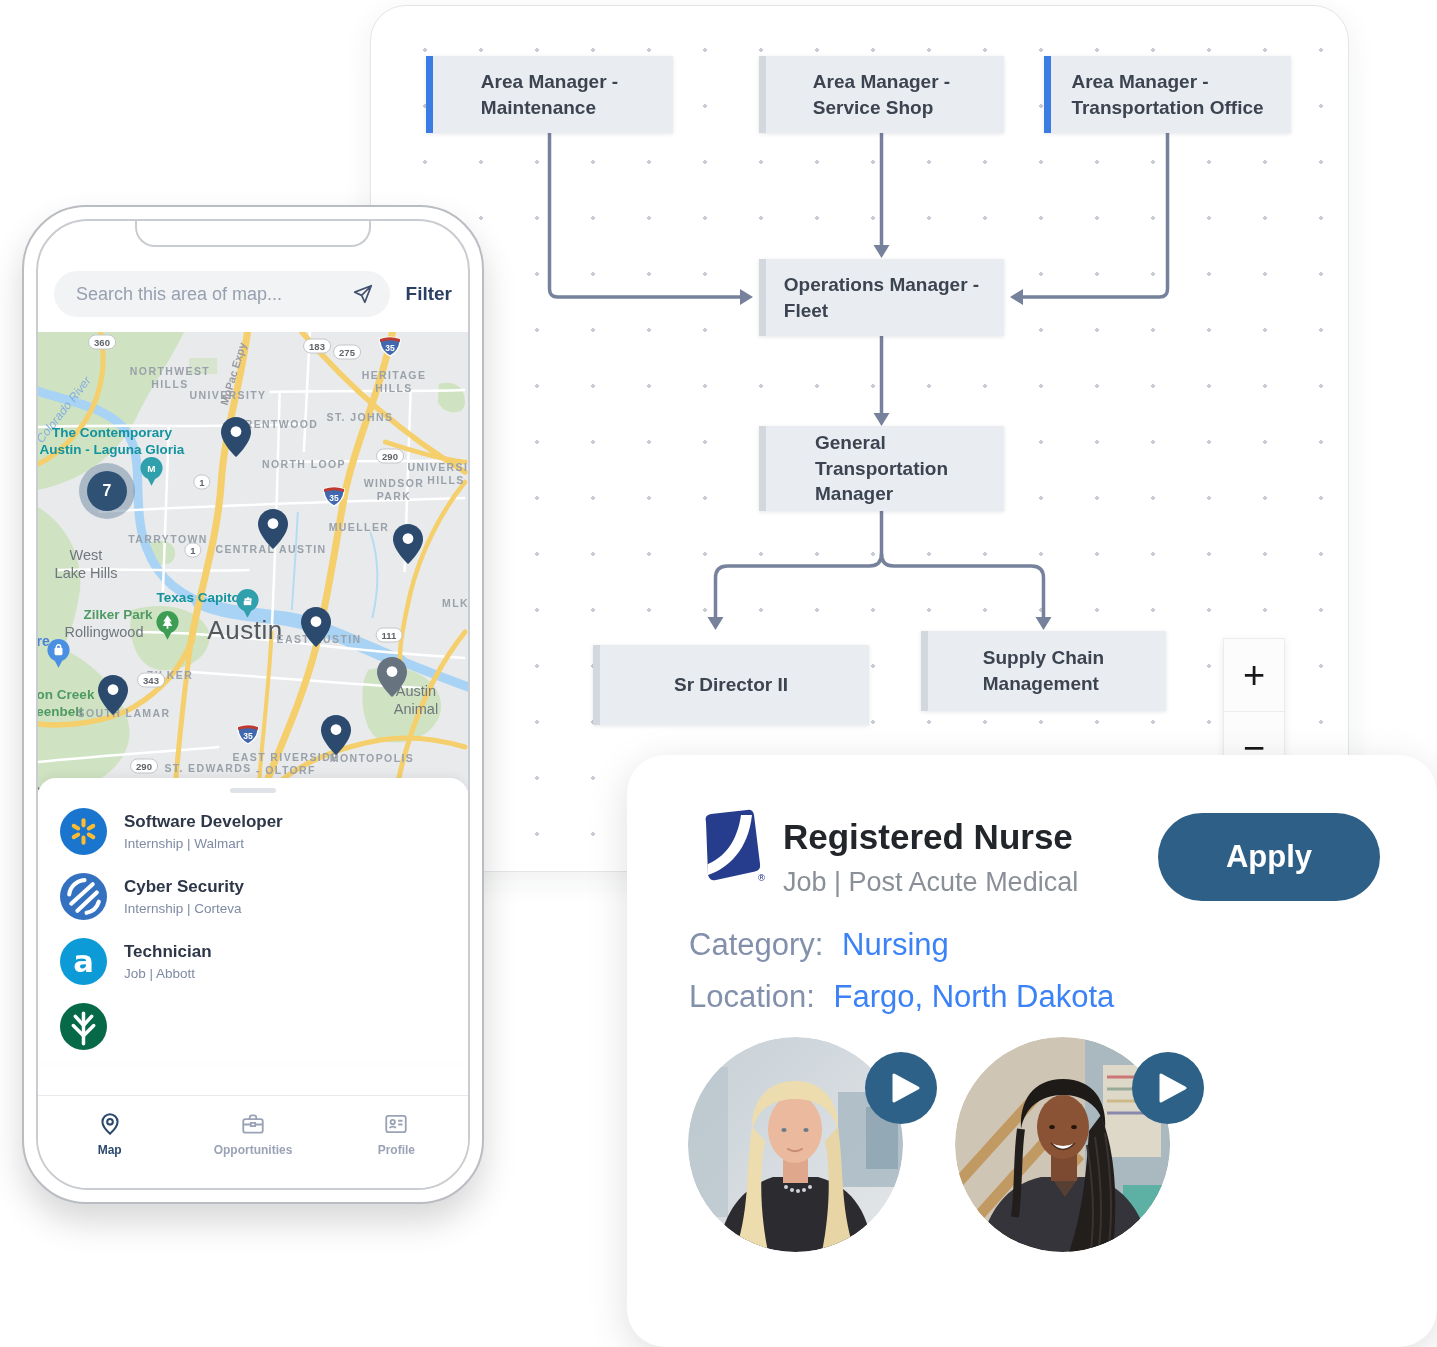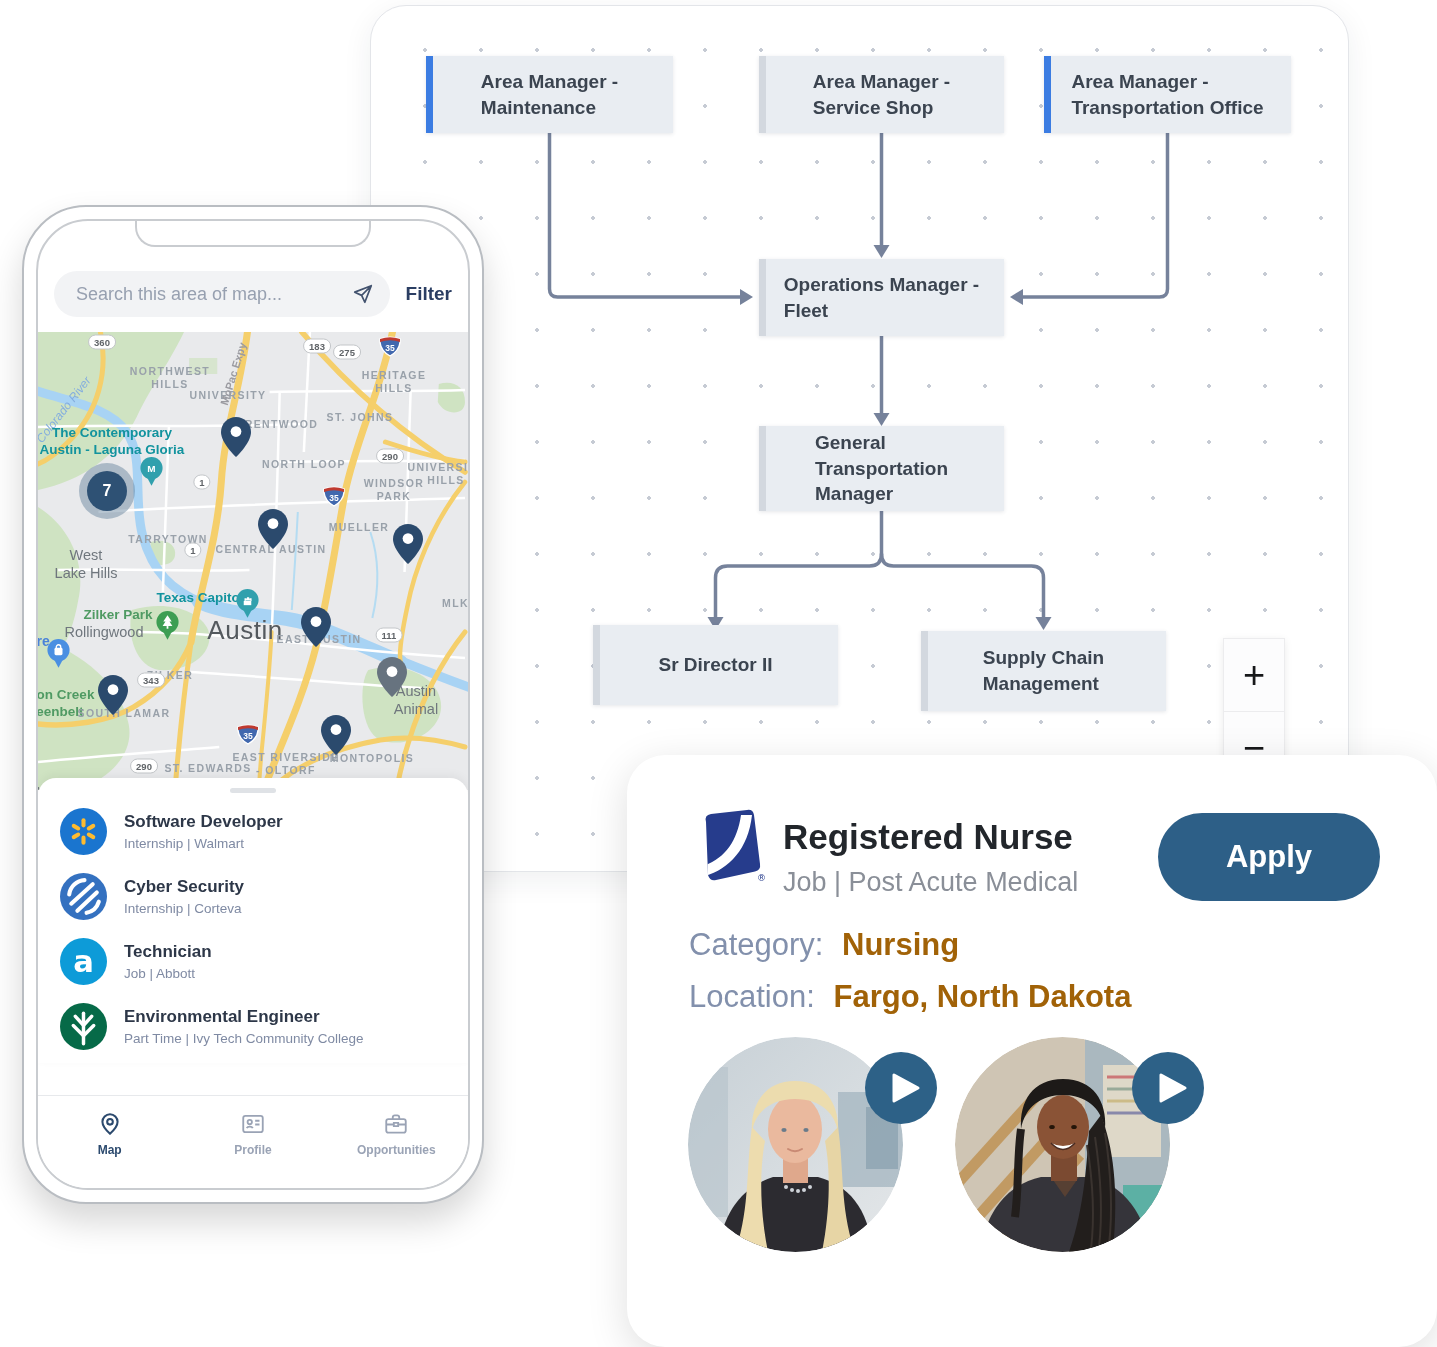--- a/index.html
+++ b/index.html
@@ -18,21 +18,21 @@
     box-shadow:0 1px 4px rgba(40,50,70,.12);}
   .fnode span{white-space:pre-line;}
   .fnode::before{content:"";position:absolute;left:0;top:0;bottom:0;width:7px;}
   .accent-blue::before{background:#3b7ce2;}
   .accent-gray::before{background:#d3d8df;}
   .n1{left:55px;top:50px;width:247px;height:77px}
   .n2{left:388px;top:50px;width:245px;height:77px}
   .n3{left:673px;top:50px;width:247px;height:77px}
   .n4{left:388px;top:253px;width:245px;height:77px}
   .n5{left:388px;top:420px;width:245px;height:85px}
-  .n6{left:222px;top:619px;width:245px;height:80px}
+  .n6{left:222px;top:639px;width:276px;height:80px}
   .n7{left:550px;top:625px;width:245px;height:80px}
   .zoomctl{position:absolute;left:852px;top:632px;width:62px;display:flex;flex-direction:column;
     box-shadow:0 2px 8px rgba(0,0,0,.08);}
   .zoomctl button{width:62px;height:73px;background:#fcfcfd;border:1px solid #ececee;cursor:pointer;
     font-size:38px;font-weight:300;color:#17181a;line-height:1;padding:0;font-family:inherit;}
   .zoomctl button:first-child{border-bottom:none;}
 
   
   .phone{position:absolute;left:22px;top:205px;width:458px;height:995px;background:#fff;
     border:2px solid #b9bdc2;border-radius:64px;z-index:3;
@@ -90,21 +90,21 @@
   .job-card{position:absolute;left:627px;top:755px;width:810px;height:592px;background:#fff;
     border-radius:38px;z-index:2;box-shadow:0 10px 40px rgba(0,0,0,.13);}
   .jc-logo{position:absolute;left:62px;top:54px;}
   .jc-title{position:absolute;left:156px;top:62px;font-size:35px;font-weight:700;color:#22262b;}
   .jc-sub{position:absolute;left:156px;top:112px;font-size:27px;color:#8a8f98;}
   .apply-btn{position:absolute;right:57px;top:58px;width:222px;height:88px;border-radius:44px;
     background:#2d5f87;border:none;color:#fff;font-size:31px;font-weight:700;cursor:pointer;
     font-family:inherit;}
   .jc-line{position:absolute;left:62px;font-size:31px;}
   .jc-line .lbl{color:#8290ac;}
-  .jc-line .val{color:#a16207;font-weight:700;margin-left:10px;margin-top:37px;}
+  .jc-line .val{color:#3b82f6;font-weight:400;margin-left:10px;margin-top:37px;}
   .jc-cat{top:172px;}
   .jc-loc{top:224px;}
   .photo{position:absolute;top:282px;width:215px;height:215px;border-radius:50%;overflow:hidden;}
   .photo1{left:61px;} .photo2{left:328px;}
   .play{position:absolute;top:296px;width:74px;height:74px;cursor:pointer;}
   .play1{left:237px;} .play2{left:504px;}
 
   .hidden-defs{position:absolute;width:0;height:0;overflow:hidden;}
 </style>
 </head>
@@ -413,51 +413,47 @@
 
         <div class="job-row">
           <svg class="job-logo" viewBox="0 0 46 46">
             <circle cx="23" cy="23" r="23" fill="#066a48"></circle>
             <g stroke="#fff" stroke-width="3.4" fill="none" stroke-linecap="round">
               <path d="M23 10 V40"></path>
               <path d="M15 13 L23 22 L31 13"></path>
               <path d="M13 22 L23 32 L33 22"></path>
             </g>
           </svg>
-          <div class="job-texts">
-            <div class="job-title">Environmental Engineer</div>
-            <div class="job-meta">Part Time | Ivy Tech Community College</div>
-          </div>
         </div>
       </div>
 
       <div class="navbar">
         <div class="nav-item active">
           <svg width="26" height="26" viewBox="0 0 24 24" fill="none" stroke="currentColor" stroke-width="1.9">
             <path d="M12 21s-7-6.2-7-11a7 7 0 0 1 14 0c0 4.8-7 11-7 11z"></path>
             <circle cx="12" cy="10" r="2.6"></circle>
           </svg>
           <span class="nav-label">Map</span>
+        </div>
+        <div class="nav-item">
+          <svg width="26" height="26" viewBox="0 0 24 24" fill="none" stroke="currentColor" stroke-width="1.7">
+            <rect x="3" y="7.5" width="18" height="12.5" rx="2"></rect>
+            <path d="M9 7.5 V6 a2 2 0 0 1 2-2 h2 a2 2 0 0 1 2 2 v1.5"></path>
+            <path d="M3 12.5 h7 M14 12.5 h7 M10 11 h4 v3 h-4 z"></path>
+          </svg>
+          <span class="nav-label">Opportunities</span>
         </div>
         <div class="nav-item">
           <svg width="26" height="26" viewBox="0 0 24 24" fill="none" stroke="currentColor" stroke-width="1.7">
             <rect x="3" y="4.5" width="18" height="15" rx="2"></rect>
             <circle cx="9" cy="10.2" r="2"></circle>
             <path d="M6.2 15.8 C7 13.9 11 13.9 11.8 15.8"></path>
             <path d="M14 9 h4 M14 12.5 h4"></path>
           </svg>
           <span class="nav-label">Profile</span>
-        </div>
-        <div class="nav-item">
-          <svg width="26" height="26" viewBox="0 0 24 24" fill="none" stroke="currentColor" stroke-width="1.7">
-            <rect x="3" y="7.5" width="18" height="12.5" rx="2"></rect>
-            <path d="M9 7.5 V6 a2 2 0 0 1 2-2 h2 a2 2 0 0 1 2 2 v1.5"></path>
-            <path d="M3 12.5 h7 M14 12.5 h7 M10 11 h4 v3 h-4 z"></path>
-          </svg>
-          <span class="nav-label">Opportunities</span>
         </div>
       </div>
     </div>
   </section>
 
   <section class="job-card">
     <svg class="jc-logo" width="76" height="76" viewBox="0 0 76 76">
       <defs>
           <clipPath id="pamclip">
         <path d="M17 13 Q15 6 22 5 L58 1 Q64 0 65 6 L71 55 Q72 61 66 62.5 L27 71 Q21 72.5 19 66 Z"></path>

